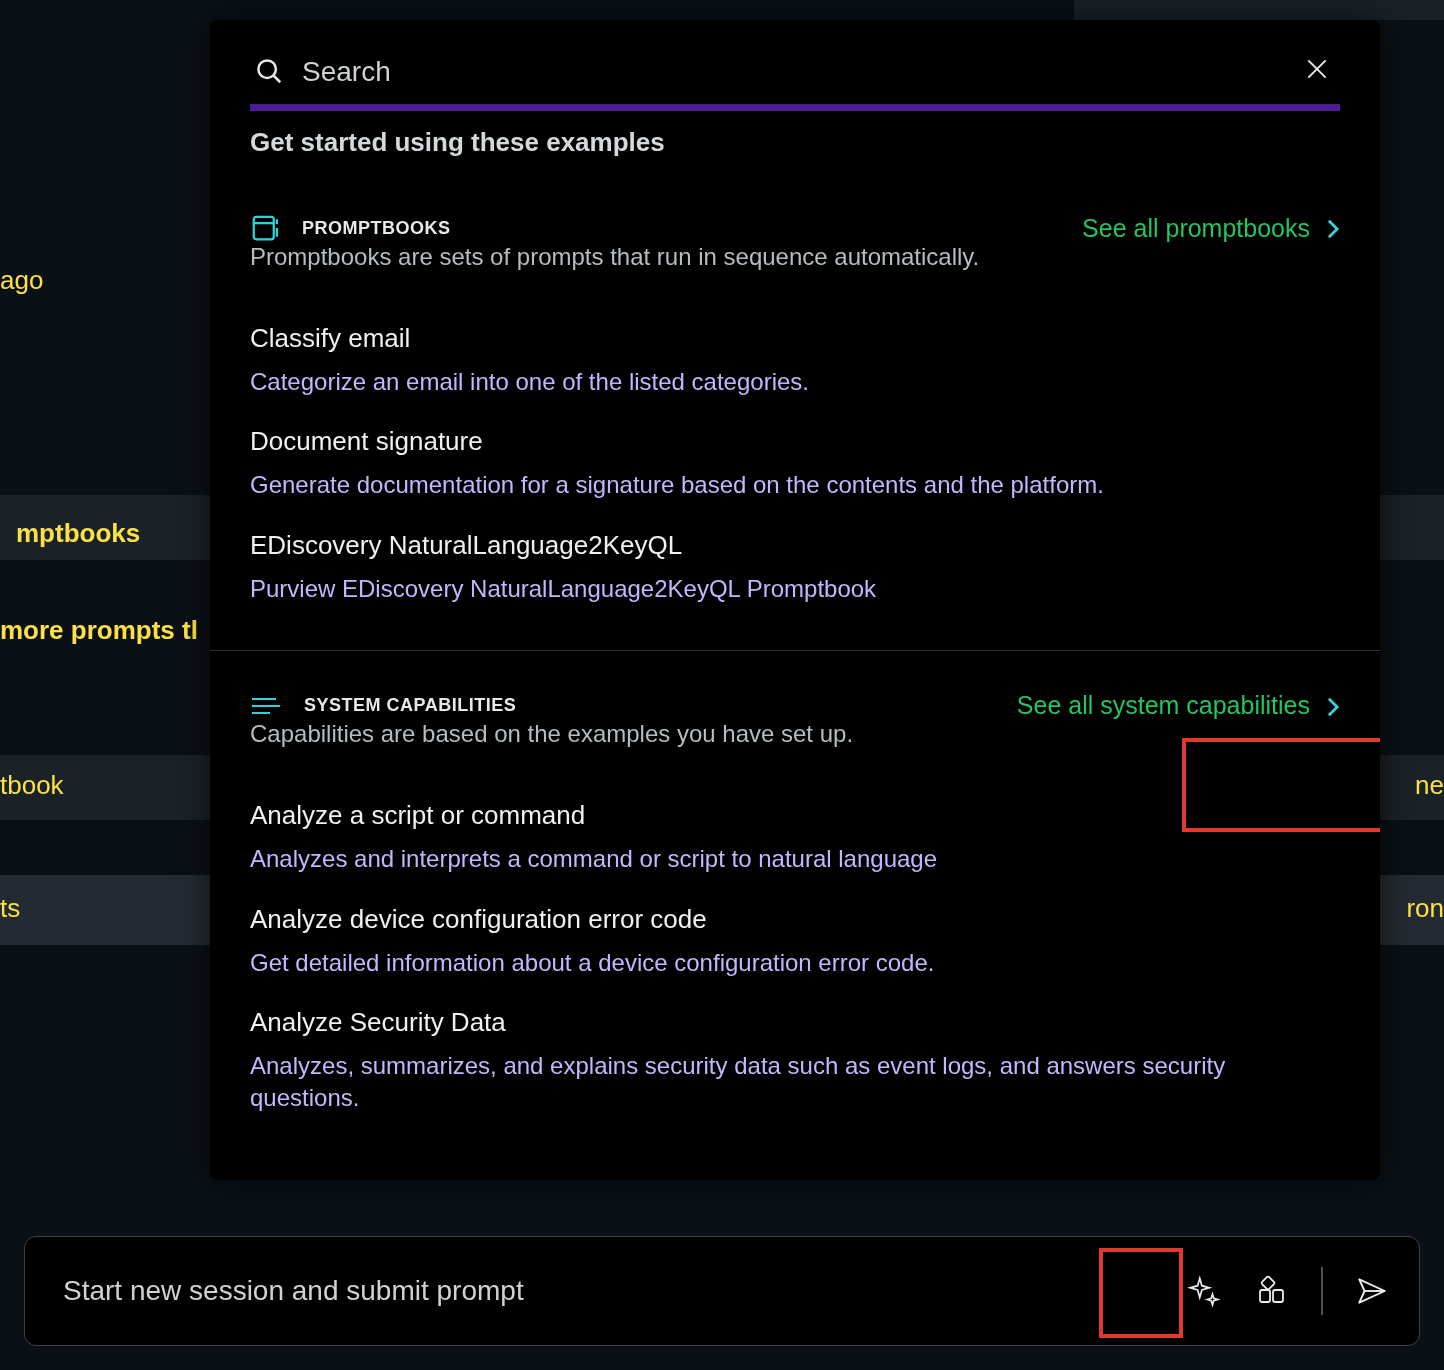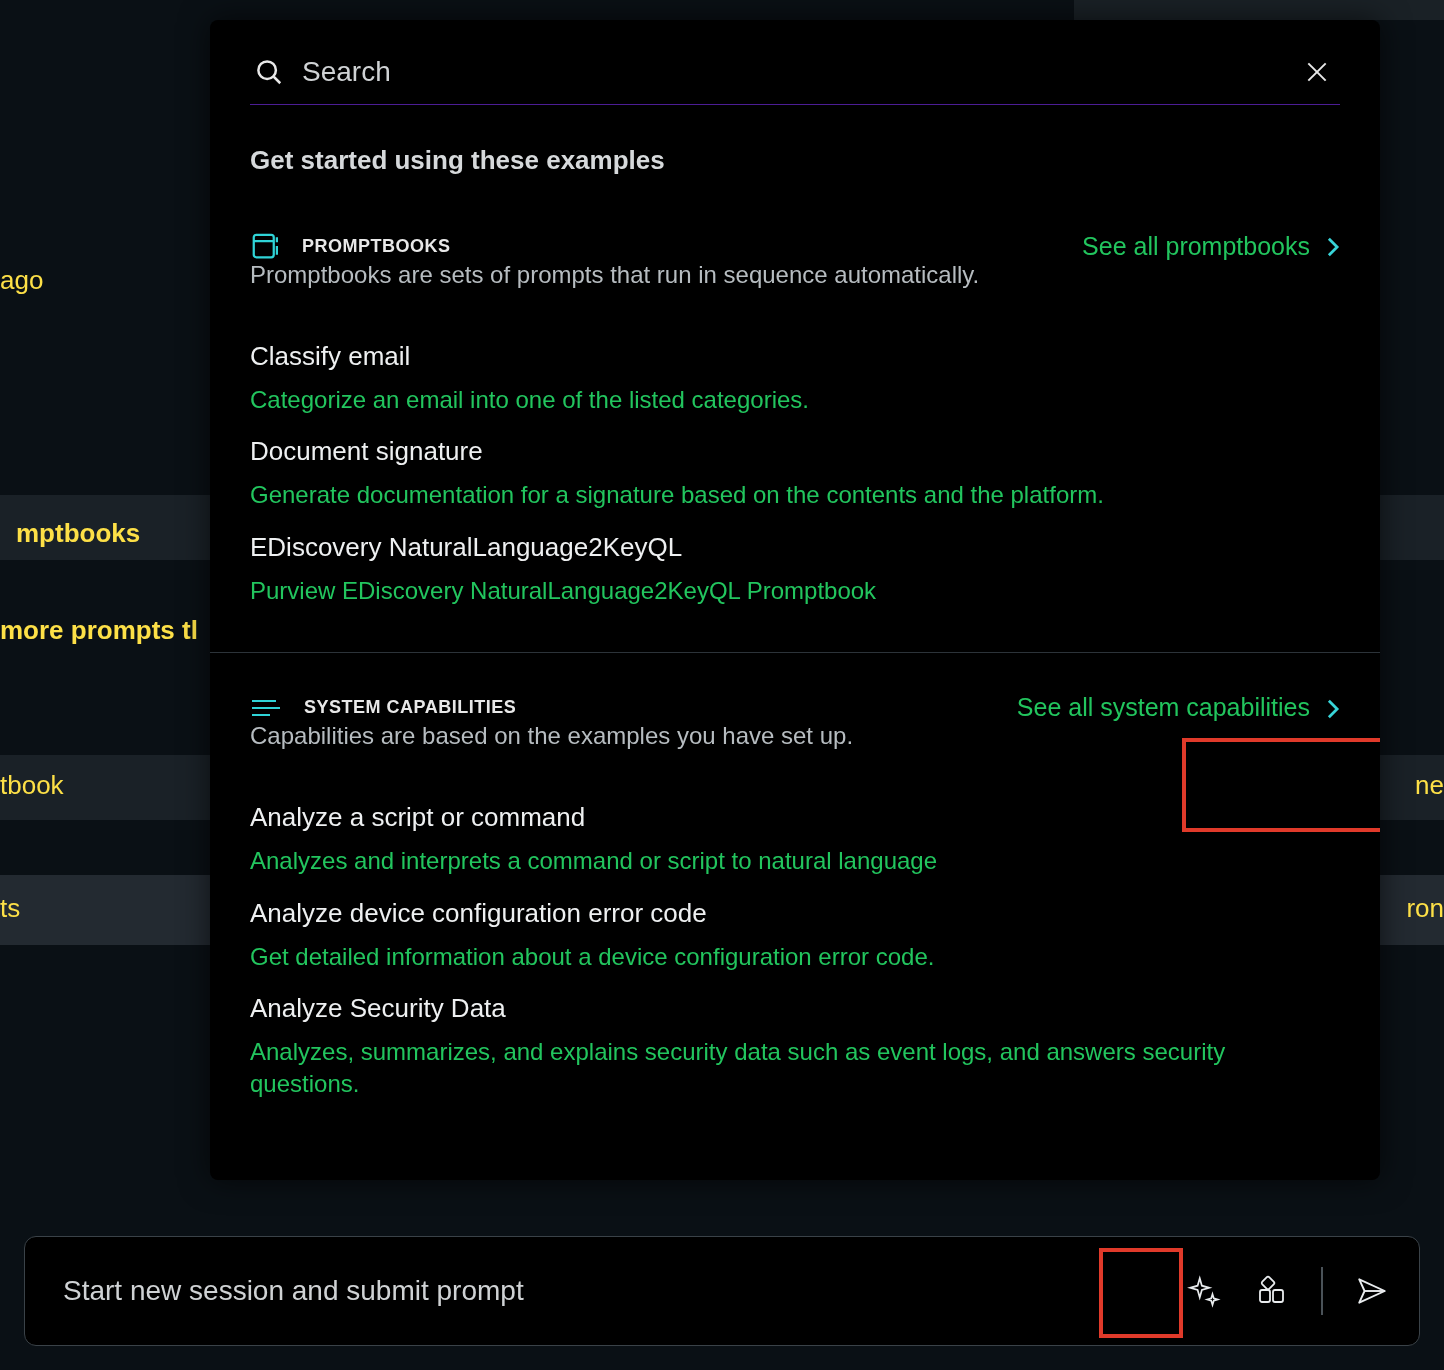--- a/index.html
+++ b/index.html
@@ -53,44 +53,44 @@
     height: 1160px;
     background: #000000;
     border-radius: 8px;
     padding: 30px 40px 20px 40px;
     box-shadow: 0 0 30px rgba(0,0,0,.6);
     overflow: hidden;
   }
 
   .search-row {
     display: flex;
-    align-items: center;
+    align-items: flex-start;
     gap: 18px;
-    border-bottom: 1px solid #4c1d95;
+    border-bottom: 7px solid #4c1d95;
     padding: 6px 0 16px 4px;
     position: relative;
   }
   .search-row input {
     flex: 1;
     background: transparent;
     border: none;
     outline: none;
     font-size: 28px;
     color: #d0d0d0;
   }
   .search-row input::placeholder { color: #cfd2d4; }
   .close-x {
     width: 26px; height: 26px;
     cursor: pointer;
     display: flex; align-items: center; justify-content: center;
     margin-right: 10px;
   }
 
   .intro {
-    margin-top: 40px;
+    margin-top: 16px;
     font-size: 26px;
     font-weight: 600;
     color: #d6d9db;
   }
 
   .section-head {
     display: flex;
     align-items: center;
     justify-content: space-between;
     margin-top: 55px;
@@ -118,30 +118,30 @@
     gap: 16px;
     cursor: pointer;
   }
   .see-all .chev {
     font-size: 22px;
     transform: translateY(1px);
     color:#38d4d8;
   }
 
   .items { margin-top: 30px; }
-  .item { margin-top: 20px; cursor: pointer; }
+  .item { margin-top: 28px; cursor: pointer; }
   .item:first-child { margin-top: 52px; }
   .item-title {
     font-size: 26px;
     font-weight: 400;
     color: #eef0f1;
   }
   .item-desc {
     font-size: 24px;
-    color: #22c55e;
+    color: #c4b5fd;
     margin-top: 12px;
     line-height: 1.35;
   }
 
   .divider {
     height: 1px;
     background: #2c3339;
     margin: 45px -40px 0;
   }
 

